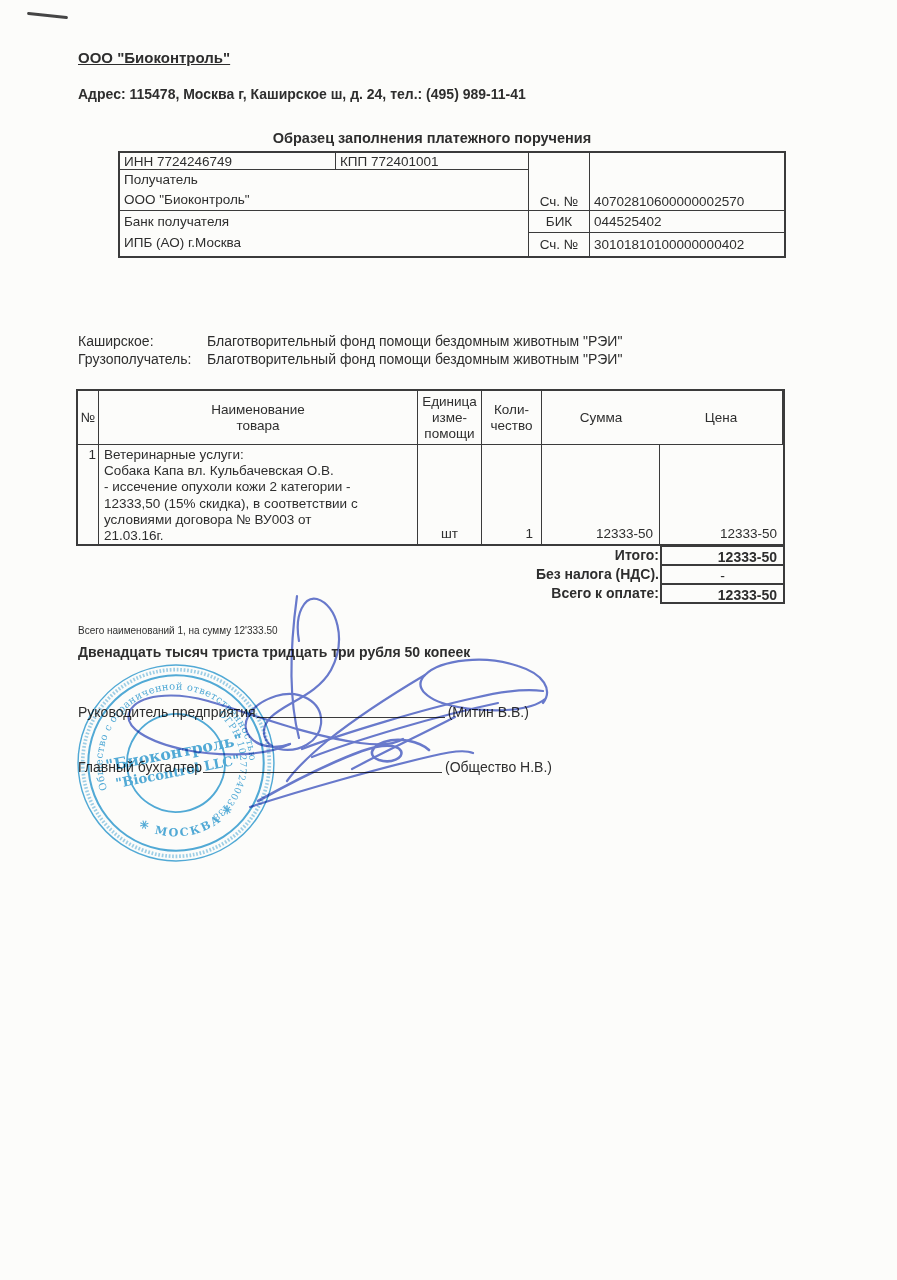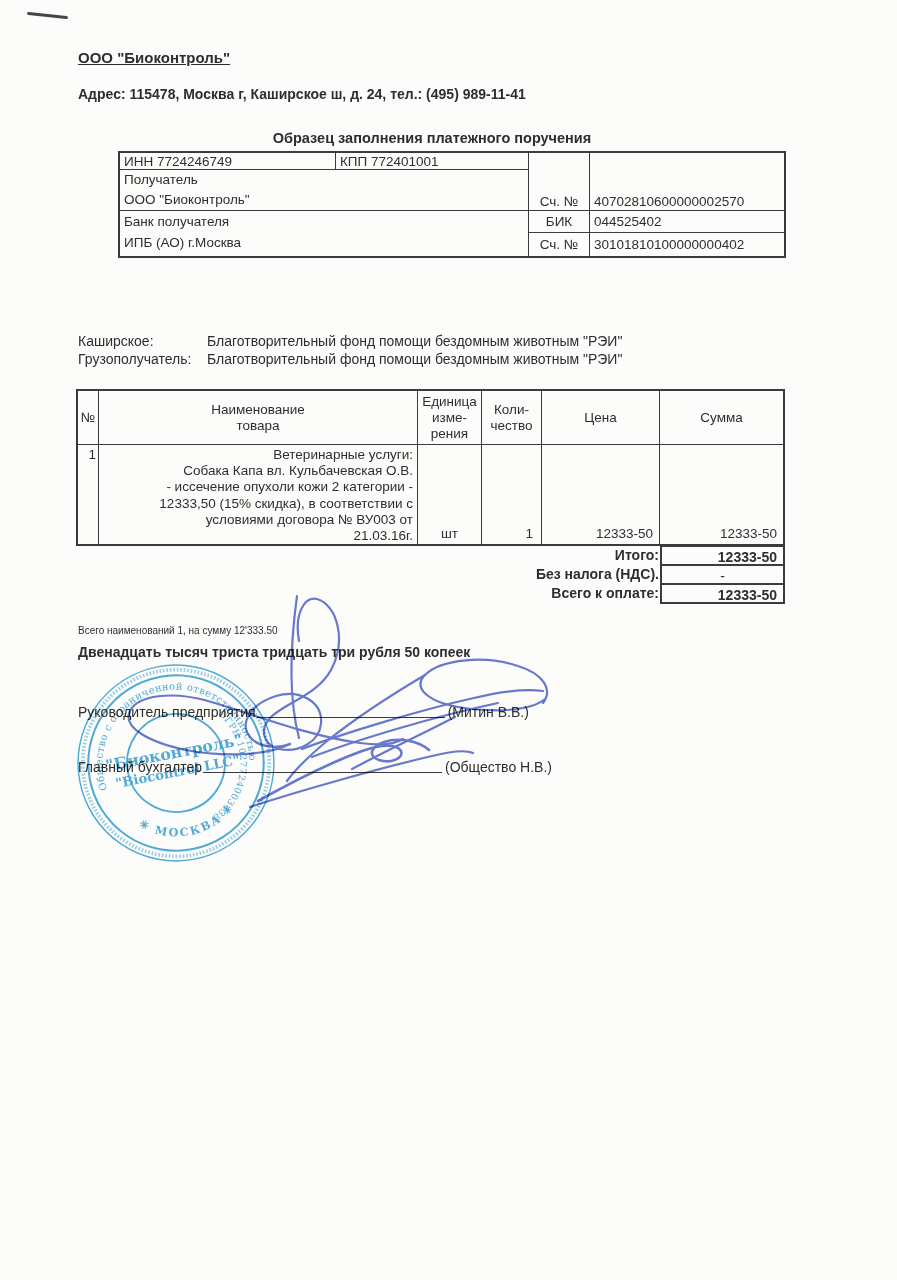--- a/index.html
+++ b/index.html
@@ -62,21 +62,21 @@
     grid-template-rows:54px 1fr;
     font-size:13.5px;
   }
   .items-table > div { box-sizing:border-box; overflow:hidden; }
   .it-h { border-bottom:1.5px solid #3b3b3b; border-right:1.5px solid #3b3b3b;
     display:flex; align-items:center; justify-content:center; text-align:center; line-height:16px; }
   .it-h.last { border-right:none; }
   .it-b { border-right:1.5px solid #3b3b3b; }
   .it-b.last { border-right:none; }
   .b-num  { text-align:right; padding:2px 2px 0 0; }
-  .b-desc { padding:2px 4px 4px 5px; line-height:16.2px;text-align:right; }
+  .b-desc { padding:2px 4px 4px 5px; line-height:16.2px; }
   .b-unit { display:flex; align-items:flex-end; justify-content:center; padding-bottom:3px; }
   .b-qty  { display:flex; align-items:flex-end; justify-content:flex-end; padding:0 8px 3px 0; }
   .b-money{ display:flex; align-items:flex-end; justify-content:flex-end; padding:0 6px 3px 0; }
 
   
   .total-row { position:absolute; left:76px; width:709px; height:21px; display:flex; font-size:14px; line-height:20px; }
   .total-label { flex:1; text-align:right; font-weight:bold; padding-right:1px; }
   .total-box { width:125px; box-sizing:border-box; border:2px solid #3b3b3b;
     text-align:right; padding-right:6px; background:#fcfcfa; }
   .total-box.center { text-align:center; padding-right:0; }
@@ -134,25 +134,25 @@
       <span class="party-label">Грузополучатель:</span><span>Благотворительный фонд помощи бездомным животным "РЭИ"</span>
     </div>
   </div>
 
   <div class="abs items-table">
     <div class="it-h pre">№</div>
     <div class="it-h pre">Наименование
 товара</div>
     <div class="it-h pre">Единица
 изме-
-рения</div>
+помощи</div>
     <div class="it-h pre">Коли-
 чество</div>
+    <div class="it-h pre last">Сумма</div>
     <div class="it-h pre">Цена</div>
-    <div class="it-h pre last">Сумма</div>
 
     <div class="it-b b-num">1</div>
     <div class="it-b b-desc pre">Ветеринарные услуги:
 Собака Капа вл. Кульбачевская О.В.
 - иссечение опухоли кожи 2 категории -
 12333,50 (15% скидка), в соответствии с
 условиями договора № ВУ003 от
 21.03.16г.</div>
     <div class="it-b b-unit">шт</div>
     <div class="it-b b-qty">1</div>

